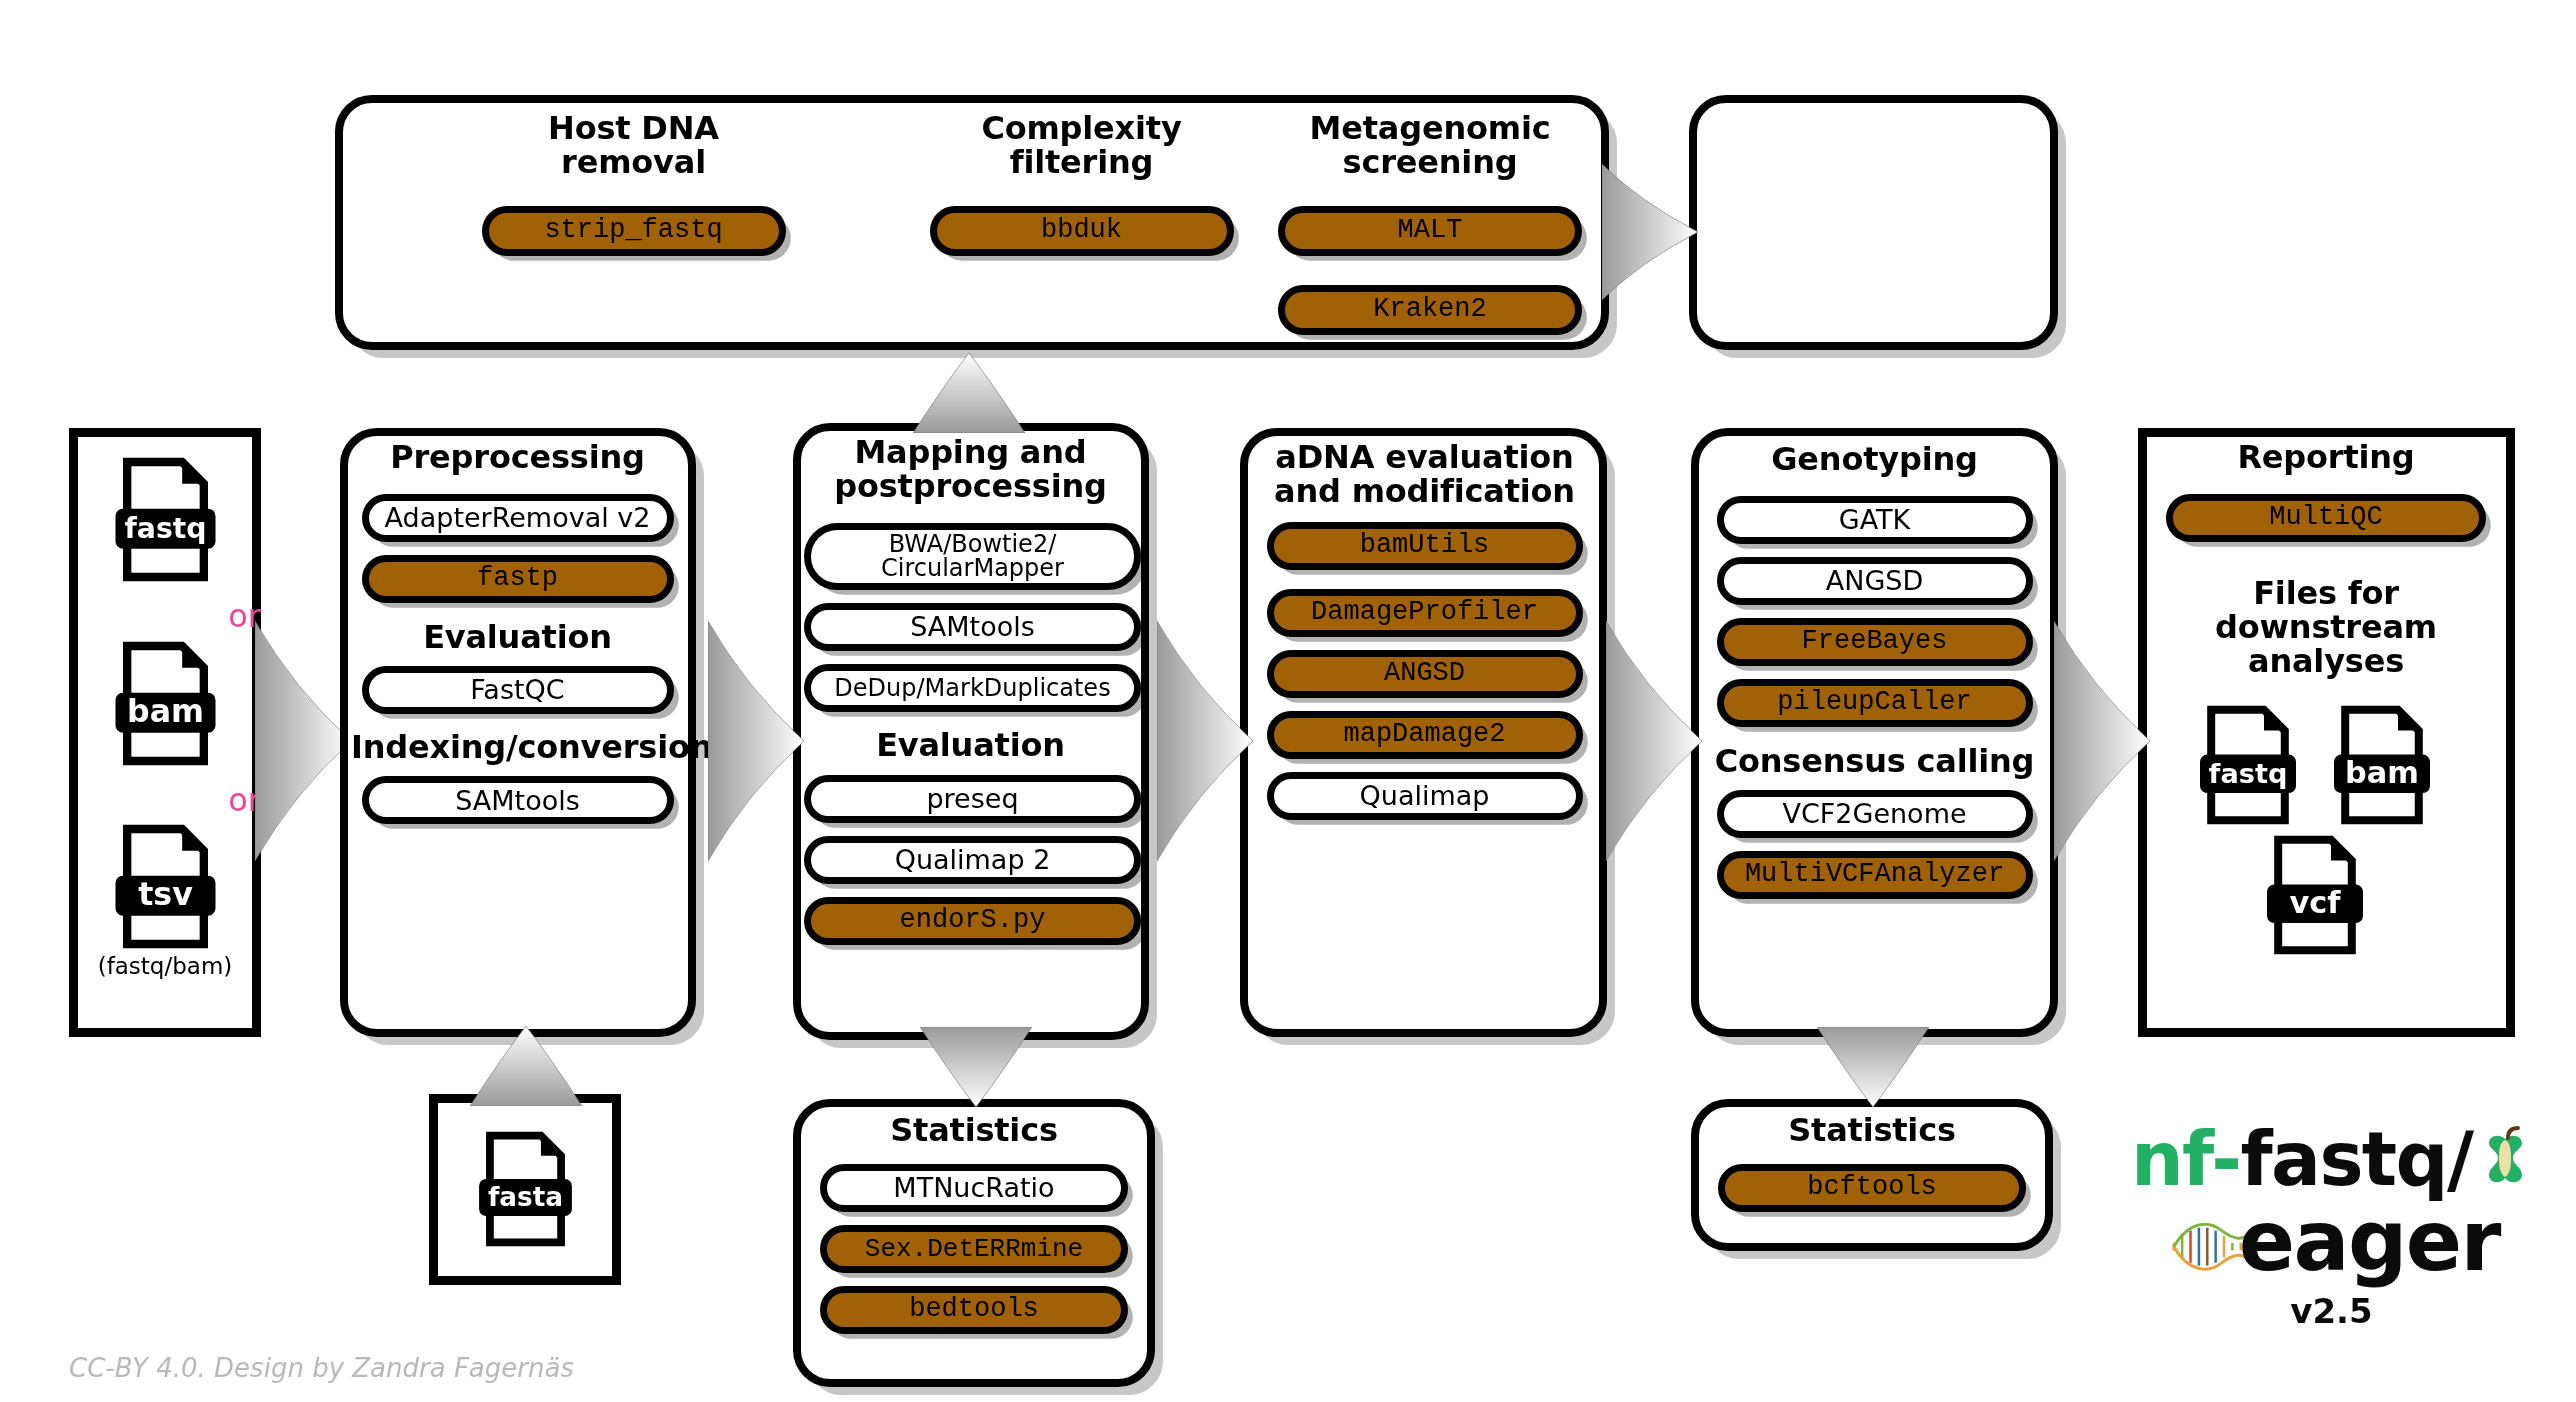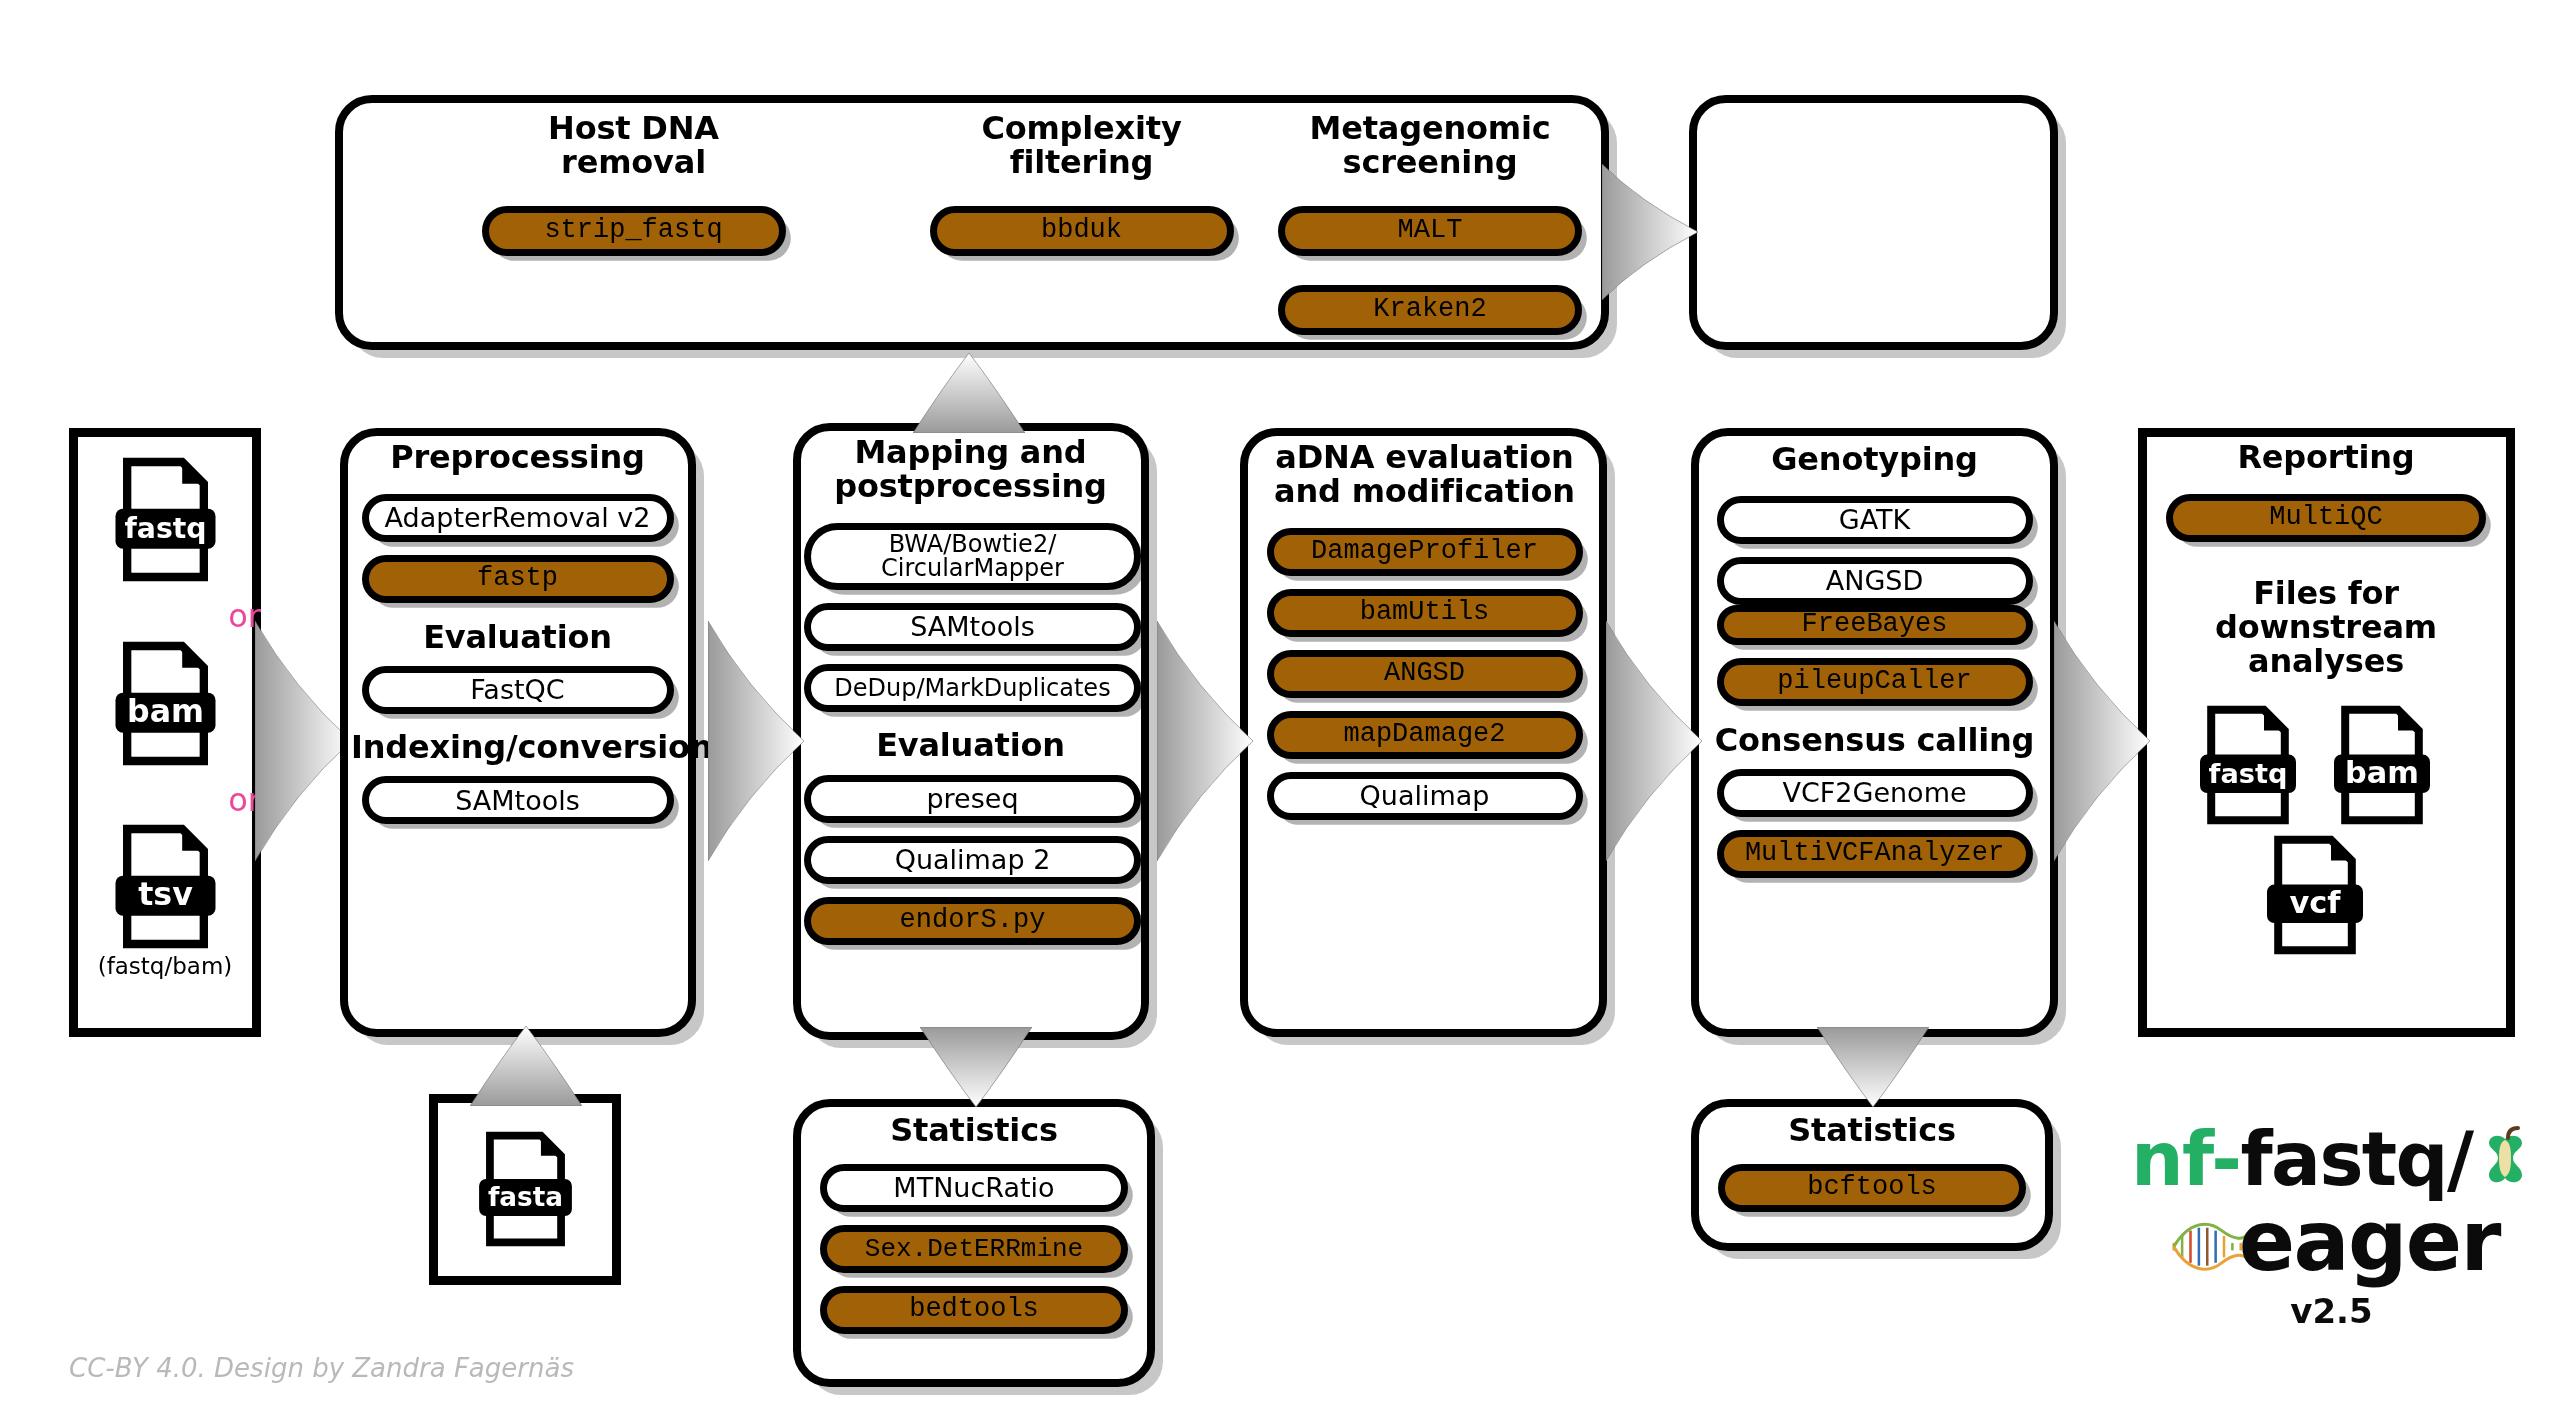--- a/index.html
+++ b/index.html
@@ -156,46 +156,46 @@
       <div class="pill" style="width: 337px; height: 48px; margin-top: 13px; font-size: 27px;">
         <span>Qualimap 2</span>
       </div>
       <div class="pill green" style="width: 337px; height: 48px; margin-top: 13px; font-size: 27px;">
         <span>endorS.py</span>
       </div>
     </div>
     <div class="box round" style="left: 1240px; top: 428px; width: 367px; height: 609px;"></div>
     <div style="position: absolute; left: 1252px; top: 441px; width: 345px;">
       <div class="sect-title" style="font-size: 32px;">aDNA evaluation<br>and modification</div>
+      <div class="pill green" style="width: 316px; height: 48px; margin-top: 13px; font-size: 27px;">
+        <span>bamUtils</span>
+      </div>
       <div class="pill green" style="width: 316px; height: 48px; margin-top: 19px; font-size: 27px;">
         <span>DamageProfiler</span>
-      </div>
-      <div class="pill green" style="width: 316px; height: 48px; margin-top: 13px; font-size: 27px;">
-        <span>bamUtils</span>
       </div>
       <div class="pill green" style="width: 316px; height: 48px; margin-top: 13px; font-size: 27px;">
         <span>ANGSD</span>
       </div>
       <div class="pill green" style="width: 316px; height: 48px; margin-top: 13px; font-size: 27px;">
         <span>mapDamage2</span>
       </div>
       <div class="pill" style="width: 316px; height: 48px; margin-top: 13px; font-size: 27px;">
         <span>Qualimap</span>
       </div>
     </div>
     <div class="box round" style="left: 1691px; top: 428px; width: 367px; height: 609px;"></div>
     <div style="position: absolute; left: 1702px; top: 443px; width: 345px;">
       <div class="sect-title" style="font-size: 32px;">Genotyping</div>
       <div class="pill" style="width: 316px; height: 48px; margin-top: 19px; font-size: 27px;">
         <span>GATK</span>
       </div>
       <div class="pill" style="width: 316px; height: 48px; margin-top: 13px; font-size: 27px;">
         <span>ANGSD</span>
       </div>
-      <div class="pill green" style="width: 316px; height: 40px; font-size: 27px;">
+      <div class="pill green" style="width: 316px; height: 48px; margin-top: 13px; font-size: 27px;">
         <span>FreeBayes</span>
       </div>
       <div class="pill green" style="width: 316px; height: 48px; margin-top: 13px; font-size: 27px;">
         <span>pileupCaller</span>
       </div>
       <div class="sect-title" style="font-size: 32px; margin-top: 17.6px;">Consensus calling</div>
       <div class="pill" style="width: 316px; height: 48px; margin-top: 11.2px; font-size: 27px;">
         <span>VCF2Genome</span>
       </div>
       <div class="pill green" style="width: 316px; height: 48px; margin-top: 13px; font-size: 27px;">

